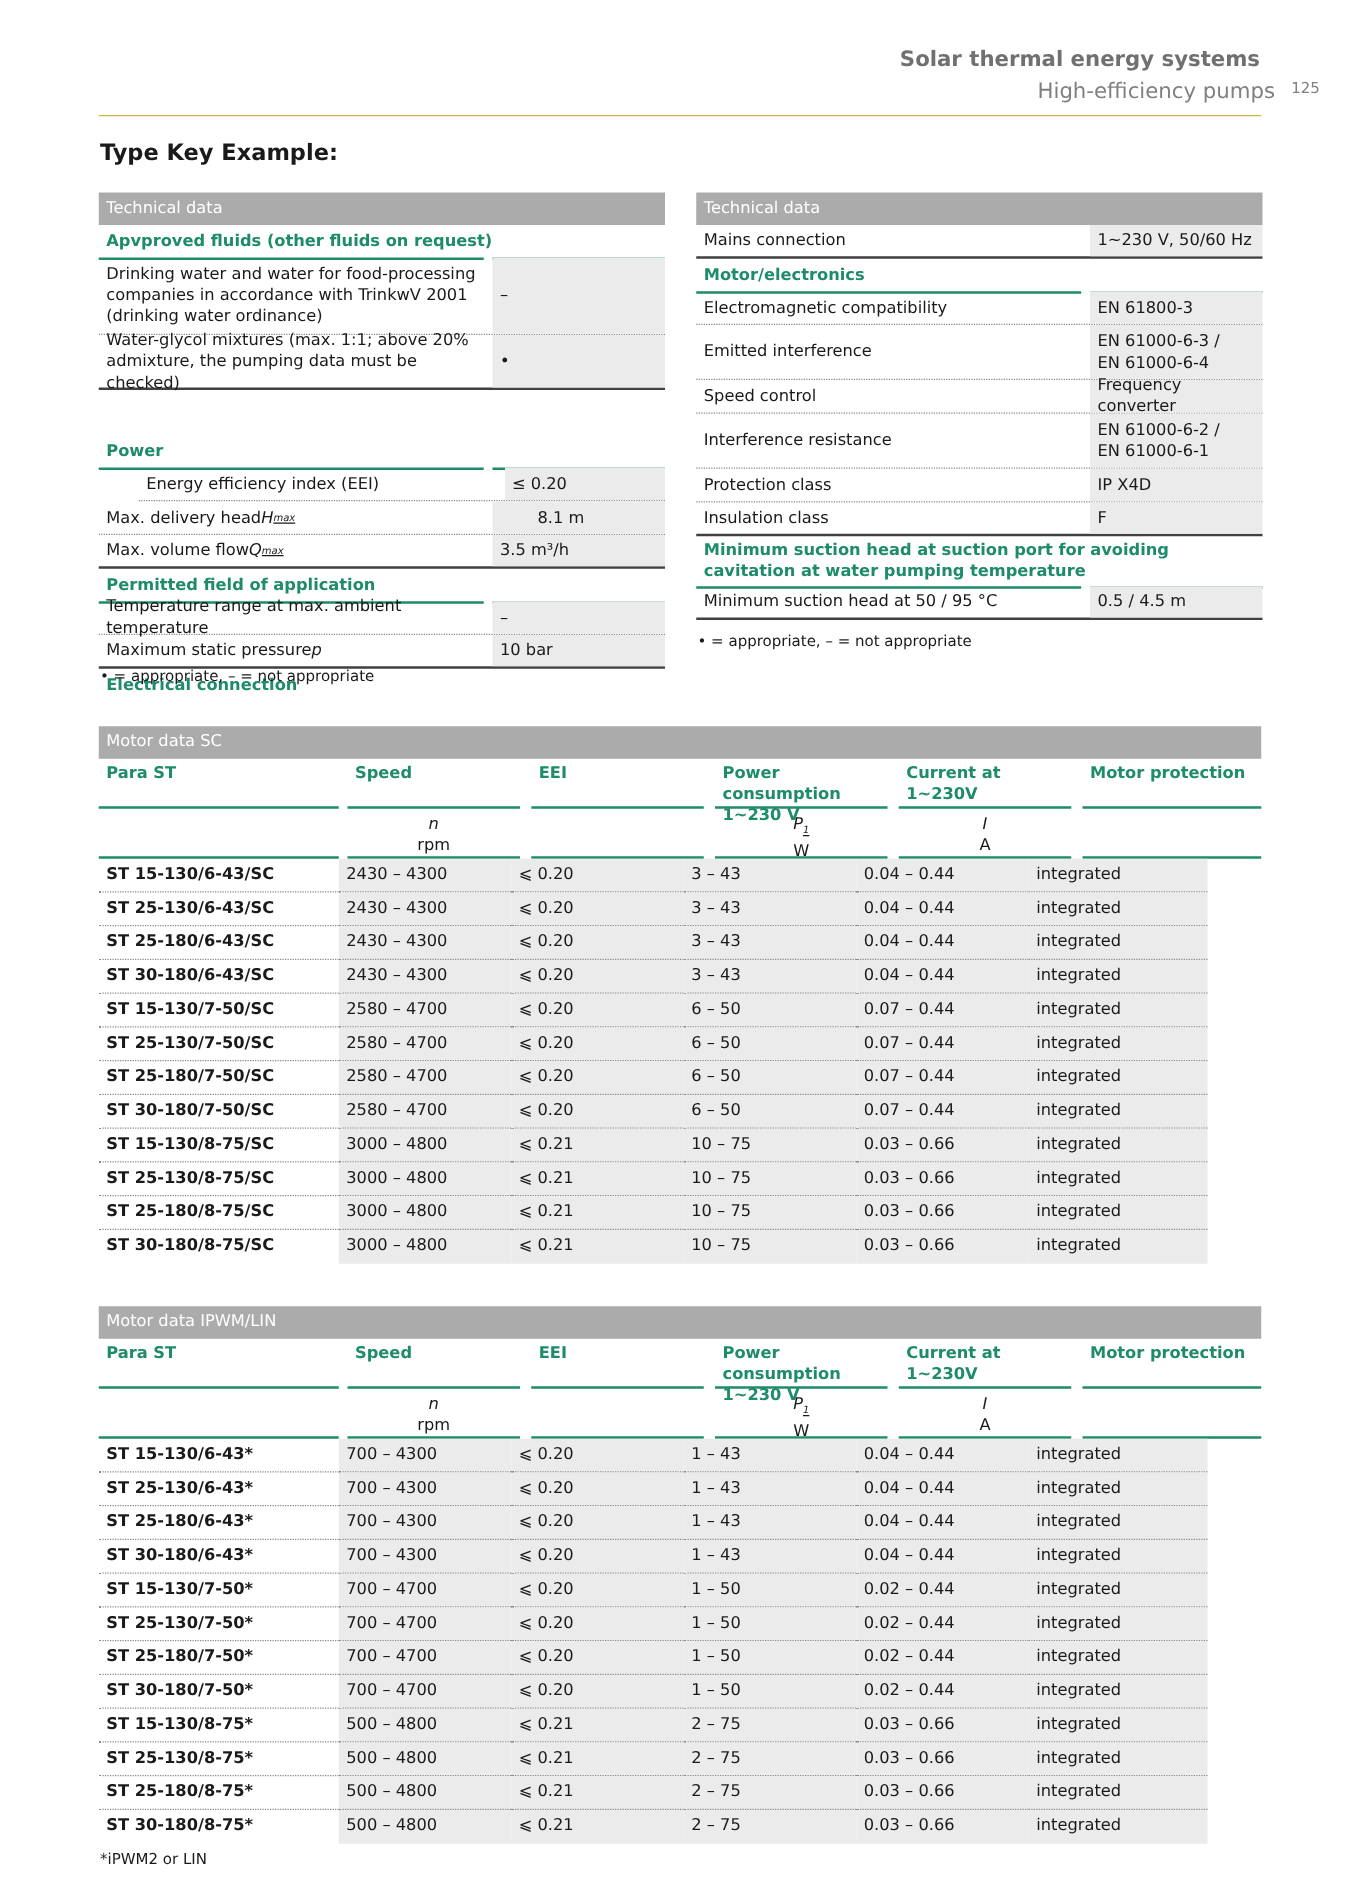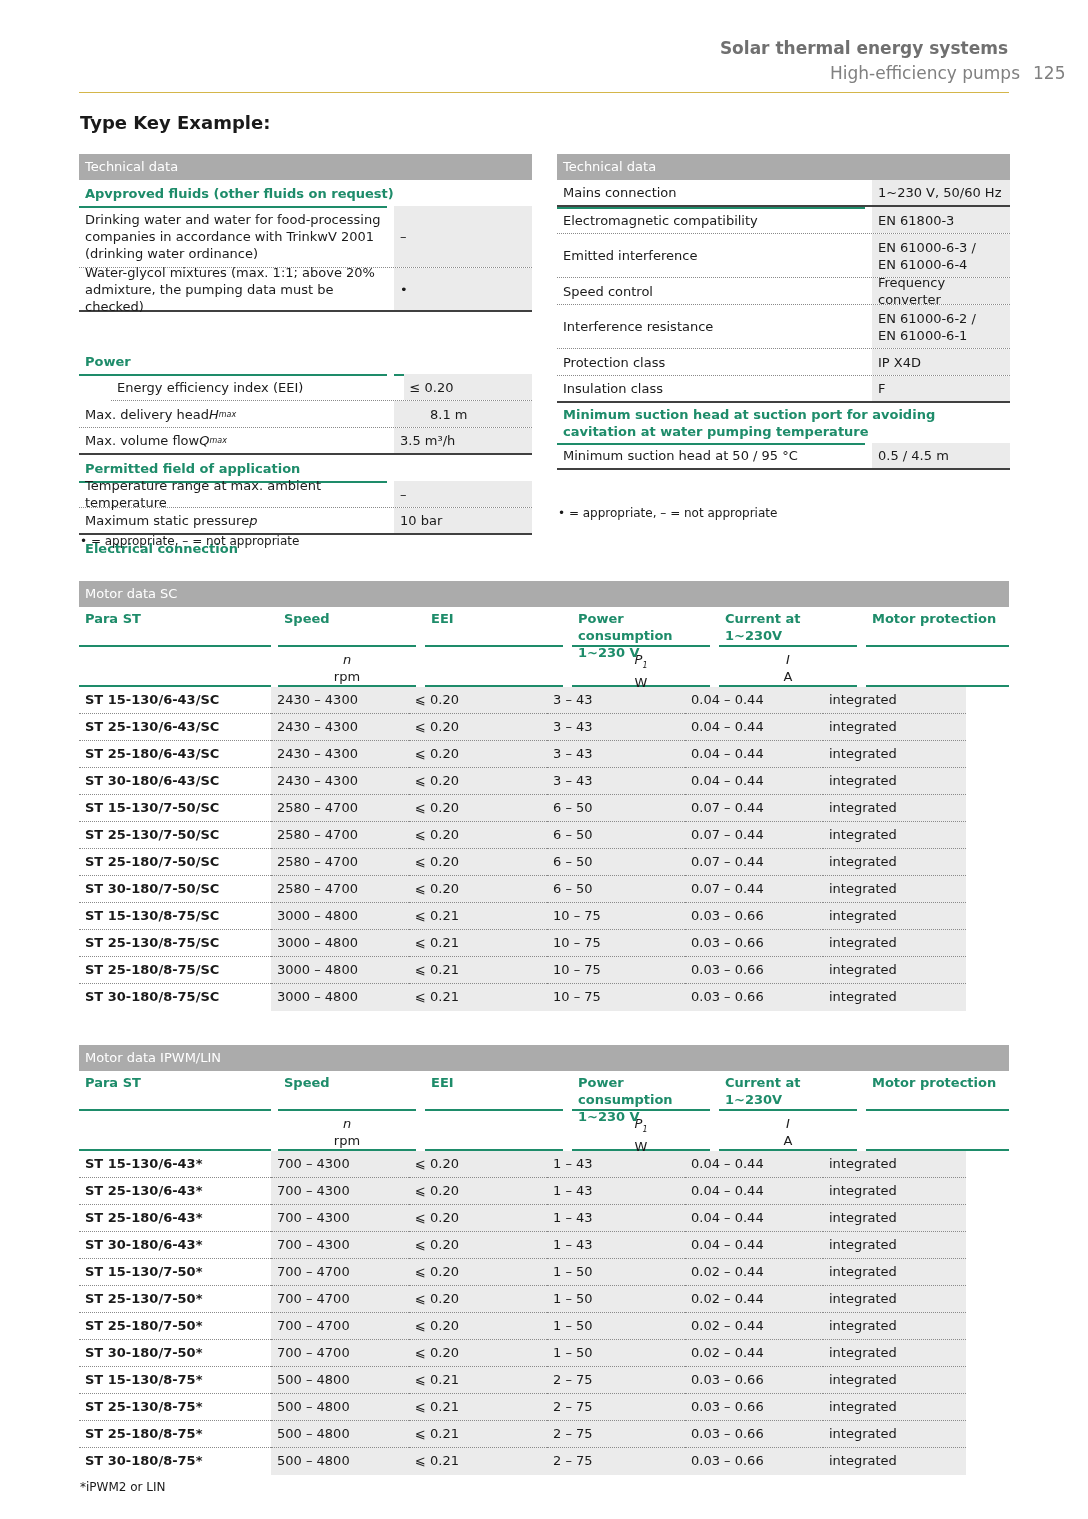--- a/index.html
+++ b/index.html
@@ -4,21 +4,21 @@
 <style>
   html, body { margin: 0; padding: 0; background: #ffffff; }
   body {
     width: 1088px; height: 1519px; position: relative; overflow: hidden;
     font-family: "DejaVu Sans", "Liberation Sans", sans-serif;
     color: #1a1a1a; font-size: 13px;
   }
   
   .hdr-cat { position:absolute; right:80px; top:38px; font-weight:bold; font-size:17px; color:#707070; }
   .hdr-sub { position:absolute; right:68px; top:63px; font-size:17px; color:#808080; }
-  .hdr-page { position:absolute; left:1033px; top:63px; font-size:17px; color:#808080; }
+  .hdr-page { position:absolute; left:1033px; top:63px; font-size:12px; color:#808080; }
   .hdr-line { position:absolute; left:79px; top:92px; width:930px; height:1px; background:#d4b64a; }
   .page-title { position:absolute; left:80px; top:112px; font-size:18px; font-weight:bold; color:#1a1a1a; }
 
   .graybar { background:#ababab; color:#ffffff; font-weight:normal; font-size:13px; padding-left:6px; box-sizing:border-box; height:26px; line-height:26px; }
   .green { color:#1e8c6a; font-weight:bold; }
   .gline { border-bottom:2px solid #404040; }
   .dotted { border-bottom:1px dotted #8a8a8a; }
   .valcell { background:#ebebeb; }
 
   
@@ -42,21 +42,21 @@
   .mt .c1 { width:138px; margin-right:9px; }
   .mt .c2 { width:138px; margin-right:9px; }
   .mt .c3 { width:138px; margin-right:9px; }
   .mt .c4 { width:138px; margin-right:9px; }
   .mt .c5 { width:143px; }
   .mt .dcell.c0 { font-weight:bold; }
   .mt .dcell.c1, .mt .dcell.c2, .mt .dcell.c3, .mt .dcell.c4, .mt .dcell.c5 { background:#ebebeb; }
   .mt .dcell { margin-right:0; }
   .mt .drow .c0, .mt .drow .c1, .mt .drow .c2, .mt .drow .c3, .mt .drow .c4 { border-right:0; }
   .ital { font-style:italic; }
-  sub.small { font-size:8px; font-style:italic; }
+  sub.small { font-size:8px; font-style:italic;text-decoration:underline; }
 </style>
 </head>
 <body>
 
 <div class="hdr-cat">Solar thermal energy systems</div>
 <div class="hdr-sub">High-efficiency pumps</div>
 <div class="hdr-page">125</div>
 <div class="hdr-line"></div>
 <div class="page-title">Type Key Example:</div>
 
@@ -133,20 +133,21 @@
 </div>
 <div class="note" style="left:80px; top:534px;">• = appropriate, – = not appropriate</div>
 
 <div class="tt" id="tt-right" style="left:557px; top:154px; width:453px;">
   <div class="graybar">Technical data</div>
   <div id="tt-right-body">
       <div class="row gline" style="height:27px;">
         <div class="lbl" style="width:315px;">Mains connection</div>
         <div class="val valcell" style="width:138px;">1~230 V, 50/60 Hz</div>
       </div>
+      <div class="sec green" style="height:26px; width:100%;">Motor/electronics</div>
       <div class="row" style="height:0;">
         <div style="width:308px; border-top:2px solid #1e8c6a;"></div>
         <div style="width:7px;"></div>
         <div style="width:138px; border-top:2px solid #1e8c6a;"></div>
       </div>
       <div class="row dotted" style="height:27px;">
         <div class="lbl" style="width:315px;">
           <span>Electromagnetic compatibility</span>
         </div>
         <div class="val valcell" style="width:138px; white-space:pre-line;">EN 61800-3</div>

